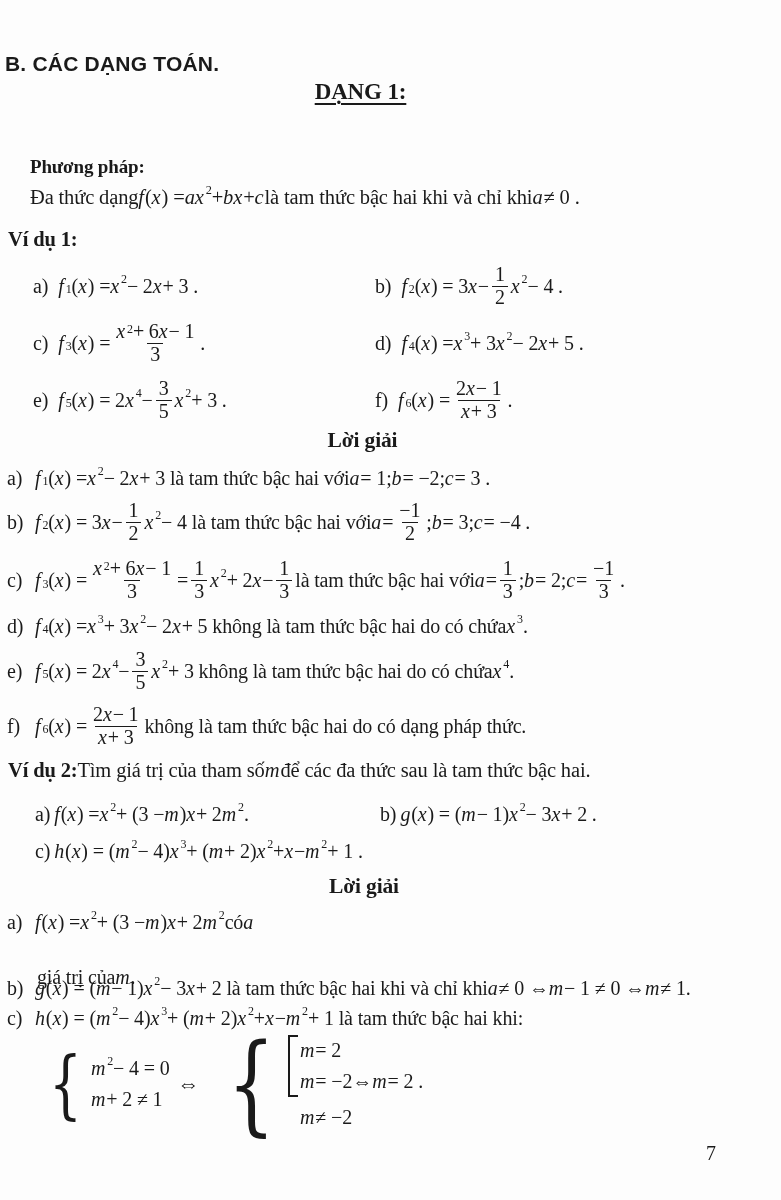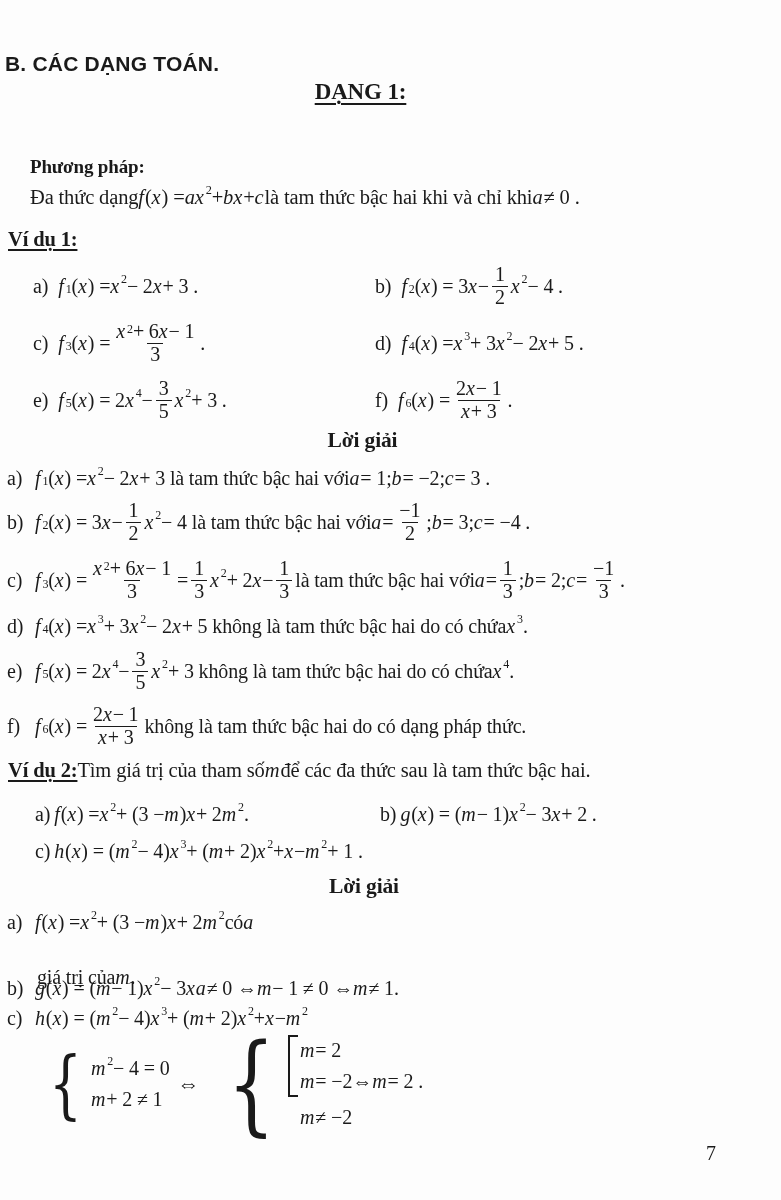--- a/index.html
+++ b/index.html
@@ -9,21 +9,21 @@
   .nowrap{white-space:nowrap;}
   .sans{font-family:"Liberation Sans",sans-serif;}
   .sec-title{top:52px;left:5px;font-weight:bold;font-size:21px;letter-spacing:0.2px;}
   .dang-wrap{top:79px;left:0;width:721px;text-align:center;}
   .dang-inner{font-weight:bold;font-size:23px;text-decoration:underline;text-underline-offset:4px;text-decoration-thickness:2px;text-align:center;}
   .subtitle{top:110px;left:0;width:781px;text-align:center;font-weight:bold;font-size:24px;letter-spacing:0.2px;}
   .method-label{top:156px;left:30px;font-weight:bold;font-size:19px;}
   .mline{top:186px;left:30px;font-size:20.5px;}
   .vd-intro{top:228px;left:8px;font-size:20.5px;}
   .vd-intro2{top:759px;left:8px;font-size:20.5px;}
-  .vd-label{font-weight:bold;text-decoration:underline;text-underline-offset:3px;text-decoration-thickness:2px;}
+  .vd-label{font-weight:bold;text-underline-offset:3px;text-decoration-thickness:2px;}
   .grow{left:33px;width:740px;display:flex;align-items:center;}
   .gcell-l{width:342px;display:flex;align-items:center;white-space:nowrap;}
   .gcell-r{flex:1;display:flex;align-items:center;white-space:nowrap;}
   .tag{flex:none;margin-right:10px;}
   .heading-c{font-weight:bold;font-size:21.5px;text-align:center;}
   .hc1{top:428px;left:0;width:725px;}
   .hc2{top:874px;left:0;width:728px;}
   .srow{left:7px;width:770px;display:flex;align-items:center;white-space:nowrap;}
   .srow .tag{width:28px;margin-right:0;}
   .m{display:inline-flex;align-items:center;white-space:nowrap;}
@@ -526,20 +526,21 @@
         <span class="mi">g</span>
         <span>(</span>
         <span class="mi">x</span>
         <span>) = (</span>
         <span class="mi">m</span>
         <span> − 1)</span>
         <span class="mi">x</span>
         <span class="sup">2</span>
         <span> − 3</span>
         <span class="mi">x</span>
+        <span> + 2  là tam thức bậc hai khi và chỉ khi  </span>
         <span class="mi">a</span>
         <span> ≠ 0 ⇔ </span>
         <span class="mi">m</span>
         <span> − 1 ≠ 0 ⇔ </span>
         <span class="mi">m</span>
         <span> ≠ 1.</span>
       </span>
   </div>
   <div class="abs srow" style="top:1002px;height:32px;">
     <span class="tag">c)</span>
@@ -556,20 +557,21 @@
         <span> + (</span>
         <span class="mi">m</span>
         <span> + 2)</span>
         <span class="mi">x</span>
         <span class="sup">2</span>
         <span> + </span>
         <span class="mi">x</span>
         <span> − </span>
         <span class="mi">m</span>
         <span class="sup">2</span>
+        <span> + 1  là tam thức bậc hai khi:</span>
       </span>
   </div>
 
   <div class="abs system">
     <span class="brace b2">{</span>
     <div class="syscol">
       <div class="m">
           <span class="mi">m</span>
           <span class="sup">2</span>
           <span> − 4 = 0</span>

